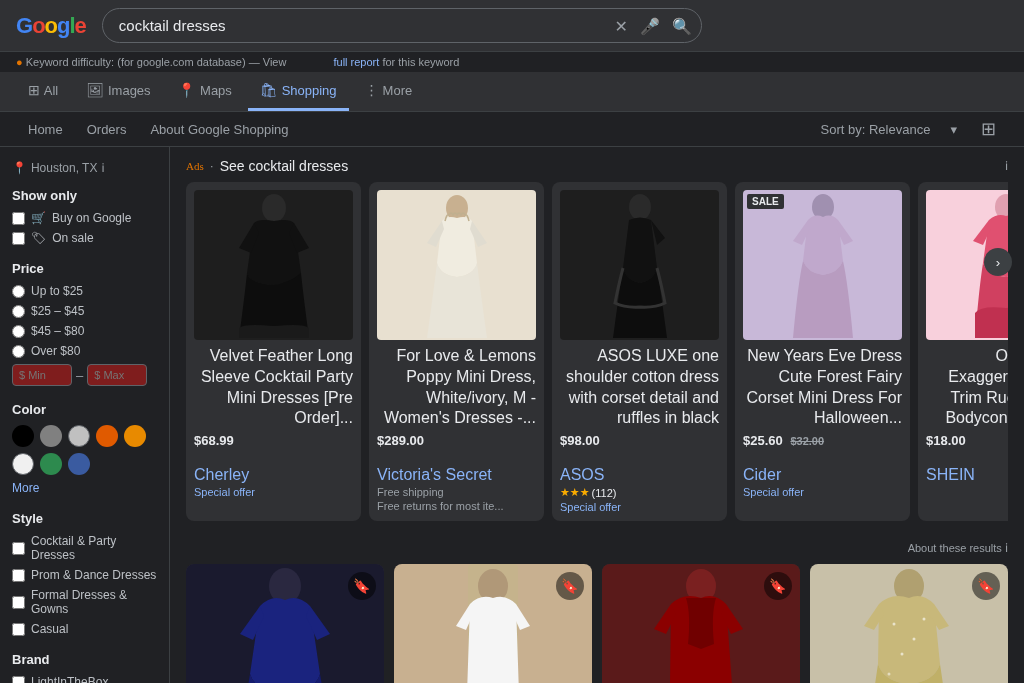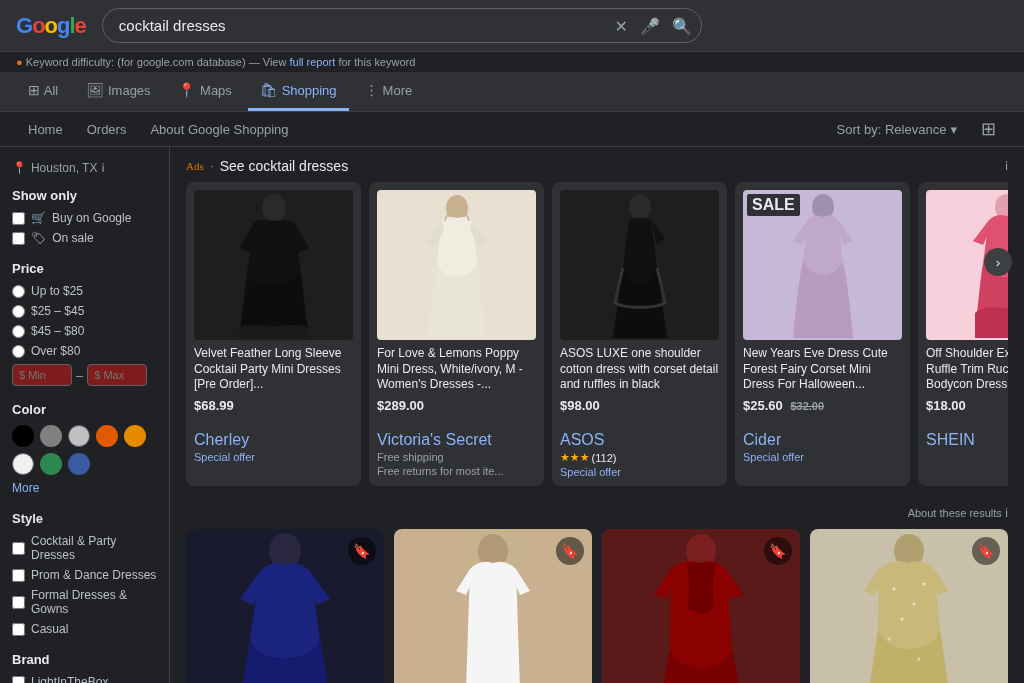--- a/index.html
+++ b/index.html
@@ -22,25 +22,25 @@
 
     
     .nav-tabs { background: #303134; padding: 0 16px; display: flex; align-items: center; gap: 4px; border-bottom: 1px solid #3c4043; }
     .nav-tab { padding: 10px 12px; color: #9aa0a6; cursor: pointer; border-bottom: 3px solid transparent; font-size: 13px; display: flex; align-items: center; gap: 4px; }
     .nav-tab.active { color: #8ab4f8; border-bottom: 3px solid #8ab4f8; }
     .nav-tab-icon { font-size: 14px; }
 
     
     .toolbar { background: #202124; padding: 6px 28px; display: flex; align-items: center; gap: 24px; border-bottom: 1px solid #3c4043; font-size: 13px; color: #9aa0a6; }
     .toolbar-link { color: #9aa0a6; text-decoration: none; cursor: pointer; }
-    .sort-by { margin-left: auto; display: flex; align-items: center; gap: 4px; cursor: pointer; }
+    .sort-by { margin-left: auto; display: flex; align-items: center; gap: 20px; cursor: pointer; }
 
     
     .keyword-hint { padding: 4px 16px; font-size: 11px; color: #9aa0a6; background: #202124; }
-    .keyword-hint a { color: #8ab4f8; }
+    .keyword-hint a { color: #8ab4f8; margin-left: 44px; }
 
     
     .main-layout { display: flex; min-height: calc(100vh - 120px); }
 
     
     .sidebar { width: 170px; flex-shrink: 0; padding: 12px; background: #202124; border-right: 1px solid #3c4043; overflow-y: auto; }
     .sidebar-location { font-size: 12px; color: #9aa0a6; display: flex; align-items: center; gap: 4px; margin-bottom: 12px; }
     .sidebar-section { margin-bottom: 16px; }
     .sidebar-section-title { font-size: 13px; font-weight: bold; color: #e8eaed; margin-bottom: 8px; }
     .sidebar-checkbox { display: flex; align-items: center; gap: 6px; margin-bottom: 6px; font-size: 12px; color: #bdc1c6; cursor: pointer; }
@@ -57,22 +57,22 @@
     
     .results-area { flex: 1; padding: 0; overflow: auto; }
 
     
     .ads-section { padding: 10px 16px; }
     .ads-label { font-size: 12px; color: #9aa0a6; margin-bottom: 8px; display: flex; align-items: center; gap: 6px; }
 
     .ad-cards { display: flex; gap: 8px; overflow: hidden; }
     .ad-card { background: #303134; border-radius: 8px; padding: 8px; width: 175px; flex-shrink: 0; cursor: pointer; position: relative; }
     .ad-card-img-placeholder { width: 100%; height: 150px; border-radius: 4px; background: #3c4043; display: flex; align-items: center; justify-content: center; font-size: 11px; color: #5f6368; }
-    .sale-badge { position: absolute; top: 12px; left: 12px; background: #303134; color: #e8eaed; font-size: 16px; font-weight: bold; padding: 2px 5px; border-radius: 2px; }
-    .ad-card-title { font-size: 12px; color: #e8eaed; margin-top: 6px; line-height: 1.3; min-height: 48px; }
+    .sale-badge { position: absolute; top: 12px; left: 12px; background: #303134; color: #e8eaed; font-size: 10px; font-weight: bold; padding: 2px 5px; border-radius: 2px; }
+    .ad-card-title { font-size: 16px; color: #e8eaed; margin-top: 6px; line-height: 1.3; min-height: 48px; text-align: right; }
     .ad-card-price { font-size: 13px; font-weight: bold; color: #e8eaed; margin-top: 4px; }
     .ad-card-price-orig { font-size: 11px; color: #9aa0a6; text-decoration: line-through; margin-left: 4px; }
     .ad-card-store { font-size: 16px; color: #8ab4f8; margin-top: 18px; }
     .ad-card-shipping { font-size: 11px; color: #9aa0a6; margin-top: 2px; }
     .ad-card-special { font-size: 11px; color: #8ab4f8; margin-top: 2px; cursor: pointer; }
     .ad-card-rating { font-size: 11px; color: #e8eaed; margin-top: 2px; display: flex; align-items: center; gap: 2px; }
     .stars { color: #f9ab00; font-size: 11px; }
     .carousel-btn { background: #3c4043; border: none; color: #e8eaed; border-radius: 50%; width: 28px; height: 28px; cursor: pointer; display: flex; align-items: center; justify-content: center; position: absolute; right: -8px; top: 50%; transform: translateY(-50%); z-index: 10; }
 
     

